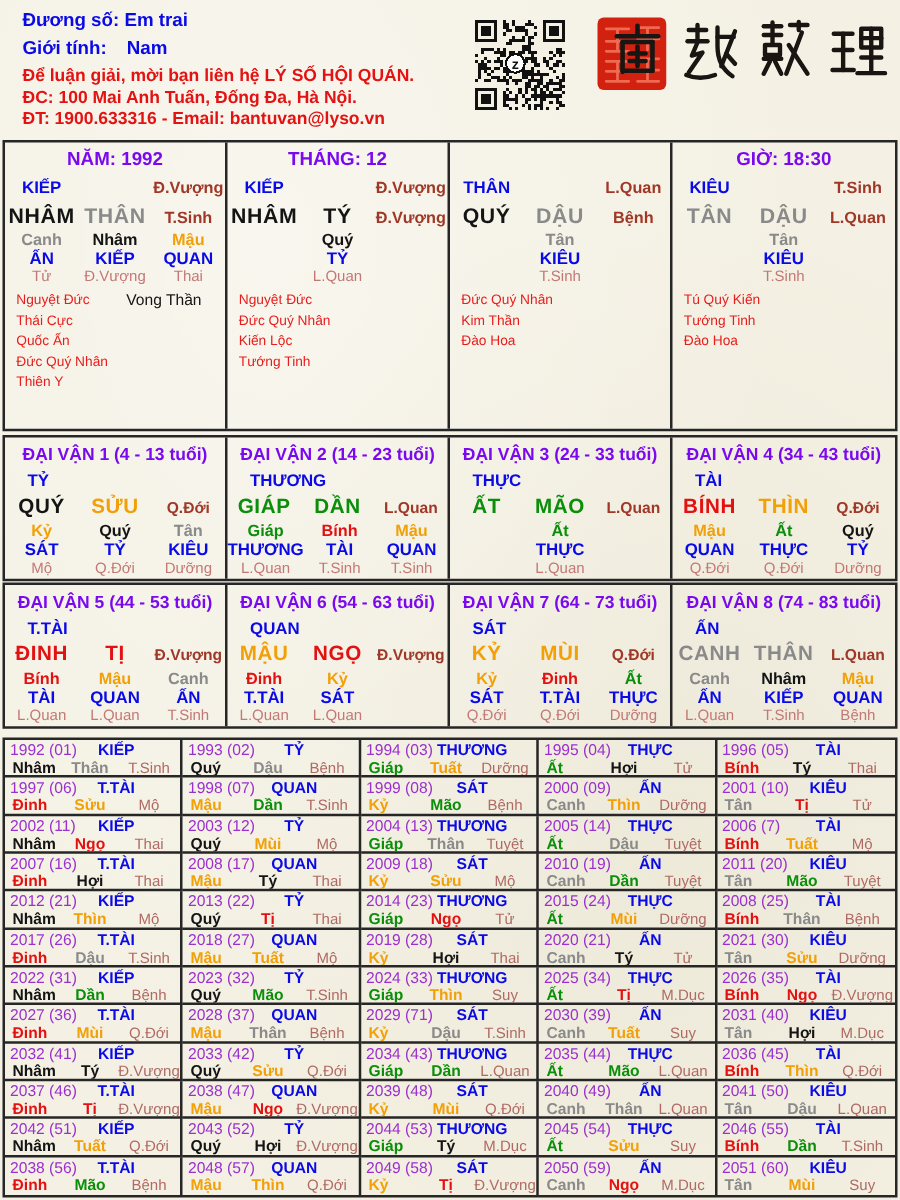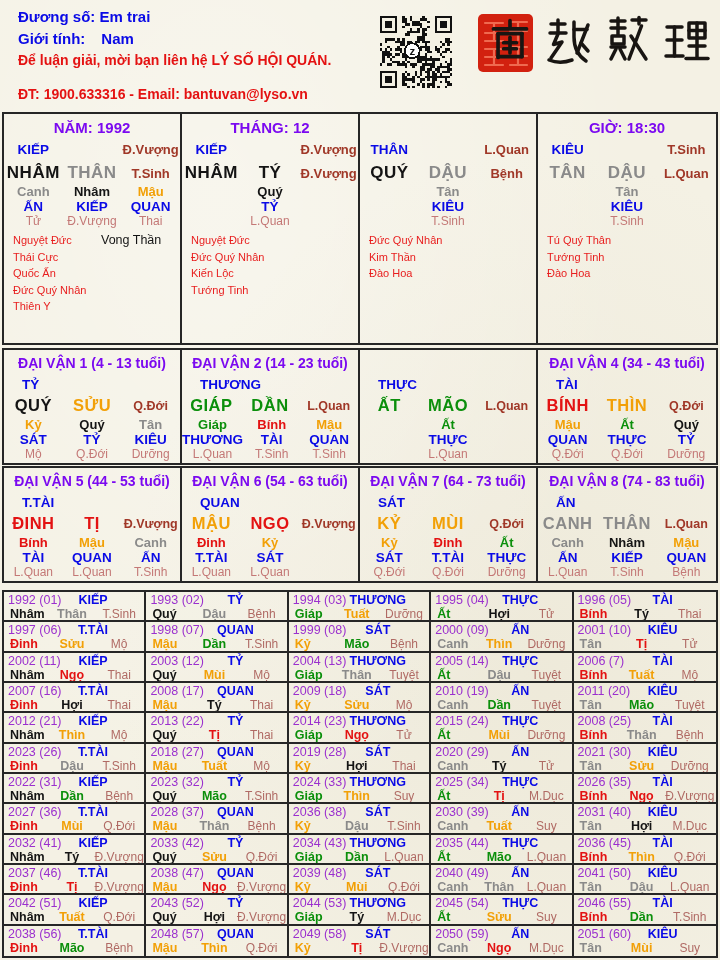--- a/index.html
+++ b/index.html
@@ -92,20 +92,21 @@
 </style>
 </head>
 <body>
 
 <div class="page">
 
   <div class="header">
     <div class="hline h1"><span>Đương số:</span> <span class="pv">Em trai</span></div>
     <div class="hline h2"><span>Giới tính:</span><span class="pv">Nam</span></div>
     <div class="hline h3">Để luận giải, mời bạn liên hệ LÝ SỐ HỘI QUÁN.</div>
+    <div class="hline h4">ĐC: 100 Mai Anh Tuấn, Đống Đa, Hà Nội.</div>
     <div class="hline h5">ĐT: 1900.633316 - Email: bantuvan@lyso.vn</div>
 
     <div class="qr"><svg viewBox="0 0 29 29" width="72" height="72" shape-rendering="crispEdges">
           <rect width="29" height="29" fill="#f4f1e4"></rect>
           <rect x="0" y="0" width="7" height="7" fill="#111"></rect>
           <rect x="1" y="1" width="5" height="5" fill="#f4f1e4"></rect>
           <rect x="2" y="2" width="3" height="3" fill="#111"></rect>
           <rect x="22" y="0" width="7" height="7" fill="#111"></rect>
           <rect x="23" y="1" width="5" height="5" fill="#f4f1e4"></rect>
           <rect x="24" y="2" width="3" height="3" fill="#111"></rect>
@@ -567,21 +568,21 @@
           <div class="hcol"></div>
           <div class="hcol">
             <div class="hstem" style="color: rgb(138, 138, 138);">Tân</div>
             <div class="hgod">KIÊU</div>
             <div class="hstage">T.Sinh</div>
           </div>
           <div class="hcol"></div>
         </div>
         <div class="p-stars">
           <div class="stars-left">
-            <div class="star">Tú Quý Thân</div>
+            <div class="star">Tú Quý Kiến</div>
             <div class="star">Tướng Tinh</div>
             <div class="star">Đào Hoa</div>
           </div>
         </div>
       </div>
     </div>
   <div class="dvrow r1">
       <div class="dv">
         <div class="dv-title">ĐẠI VẬN 1 (4 - 13 tuổi)</div>
         <div class="dv-god">TỶ</div>
@@ -628,20 +629,21 @@
             <div class="hstage">T.Sinh</div>
           </div>
           <div class="hcol">
             <div class="hstem" style="color: rgb(242, 160, 7);">Mậu</div>
             <div class="hgod">QUAN</div>
             <div class="hstage">T.Sinh</div>
           </div>
         </div>
       </div>
       <div class="dv">
+        <div class="dv-title">ĐẠI VẬN 3 (24 - 33 tuổi)</div>
         <div class="dv-god">THỰC</div>
         <div class="row3 dv-main">
           <span class="stem" style="color: rgb(11, 143, 11);">ẤT</span>
           <span class="branch" style="color: rgb(11, 143, 11);">MÃO</span>
           <span class="stage">L.Quan</span>
         </div>
         <div class="row3 dv-hidden">
           <div class="hcol"></div>
           <div class="hcol">
             <div class="hstem" style="color: rgb(11, 143, 11);">Ất</div>
@@ -1051,21 +1053,21 @@
           <span class="ygod">TÀI</span>
         </div>
         <div class="y2">
           <span class="ystem" style="color: rgb(227, 18, 18);">Bính</span>
           <span class="ybranch" style="color: rgb(138, 138, 138);">Thân</span>
           <span class="ystage">Bệnh</span>
         </div>
       </div>
       <div class="ycell">
         <div class="y1">
-          <span class="yyear">2023 (26)</span>
+          <span class="yyear">2017 (26)</span>
           <span class="ygod">T.TÀI</span>
         </div>
         <div class="y2">
           <span class="ystem" style="color: rgb(227, 18, 18);">Đinh</span>
           <span class="ybranch" style="color: rgb(138, 138, 138);">Dậu</span>
           <span class="ystage">T.Sinh</span>
         </div>
       </div>
       <div class="ycell">
         <div class="y1">
@@ -1084,21 +1086,21 @@
           <span class="ygod">SÁT</span>
         </div>
         <div class="y2">
           <span class="ystem" style="color: rgb(242, 160, 7);">Kỷ</span>
           <span class="ybranch" style="color: rgb(20, 20, 20);">Hợi</span>
           <span class="ystage">Thai</span>
         </div>
       </div>
       <div class="ycell">
         <div class="y1">
-          <span class="yyear">2020 (29)</span>
+          <span class="yyear">2020 (21)</span>
           <span class="ygod">ẤN</span>
         </div>
         <div class="y2">
           <span class="ystem" style="color: rgb(138, 138, 138);">Canh</span>
           <span class="ybranch" style="color: rgb(20, 20, 20);">Tý</span>
           <span class="ystage">Tử</span>
         </div>
       </div>
       <div class="ycell">
         <div class="y1">
@@ -1183,21 +1185,21 @@
           <span class="ygod">QUAN</span>
         </div>
         <div class="y2">
           <span class="ystem" style="color: rgb(242, 160, 7);">Mậu</span>
           <span class="ybranch" style="color: rgb(138, 138, 138);">Thân</span>
           <span class="ystage">Bệnh</span>
         </div>
       </div>
       <div class="ycell">
         <div class="y1">
-          <span class="yyear">2036 (38)</span>
+          <span class="yyear">2029 (71)</span>
           <span class="ygod">SÁT</span>
         </div>
         <div class="y2">
           <span class="ystem" style="color: rgb(242, 160, 7);">Kỷ</span>
           <span class="ybranch" style="color: rgb(138, 138, 138);">Dậu</span>
           <span class="ystage">T.Sinh</span>
         </div>
       </div>
       <div class="ycell">
         <div class="y1">

